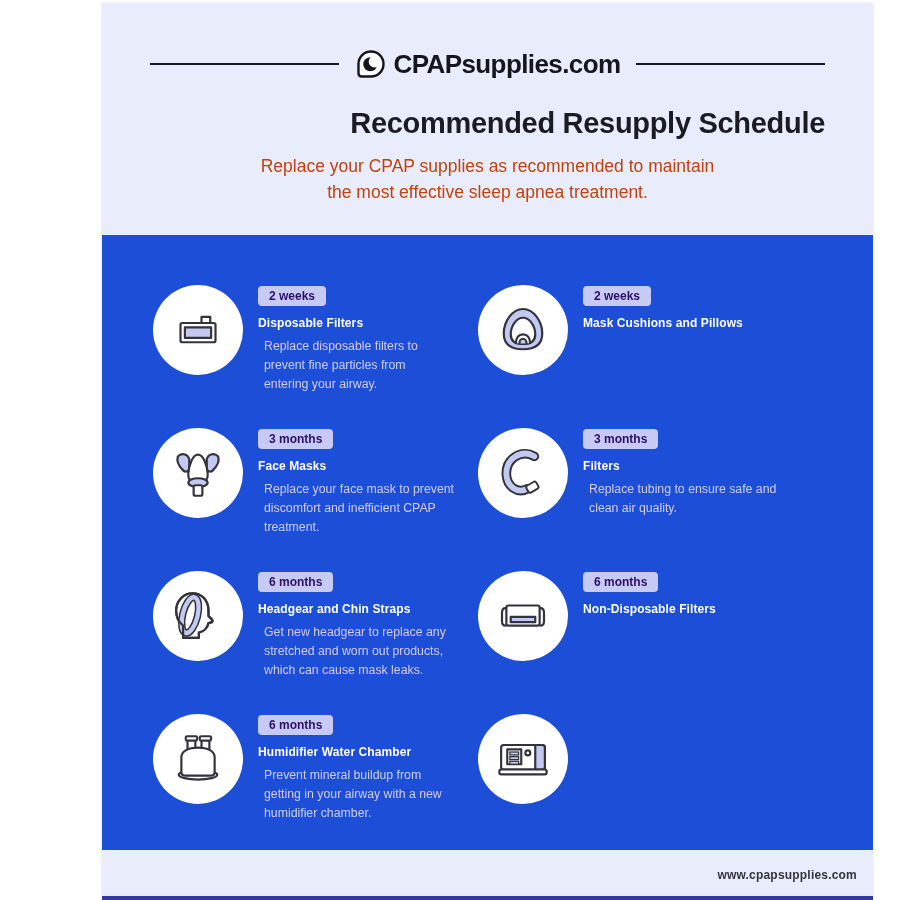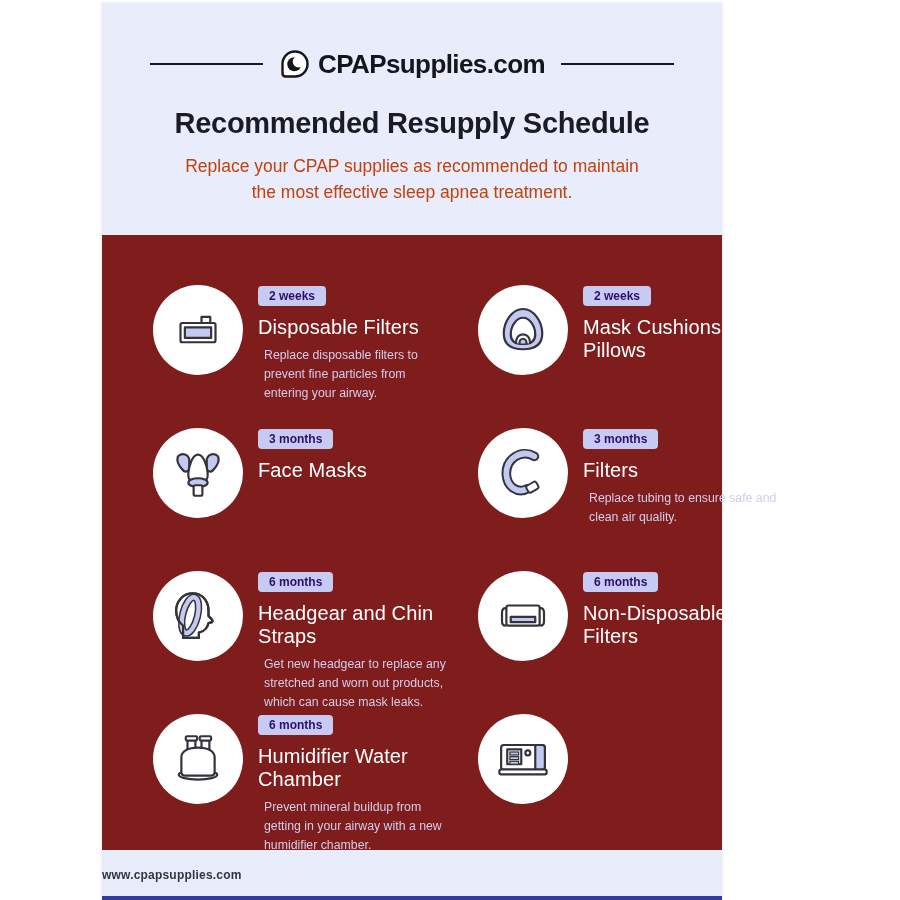--- a/index.html
+++ b/index.html
@@ -3,69 +3,69 @@
 <meta charset="utf-8">
 <style>
   html,body{margin:0;padding:0;}
   body{
     width:900px;height:900px;background:#ffffff;
     font-family:"Liberation Sans", sans-serif;
     -webkit-font-smoothing:antialiased;
     position:relative;overflow:hidden;
   }
   .page{
-    position:absolute;left:102px;top:3px;width:620px;height:897px;
+    position:absolute;left:102px;top:3px;width:771px;height:897px;
     background:#e8ecfb;box-shadow:0 0 3px rgba(0,0,0,0.12);
     display:flex;flex-direction:column;box-sizing:border-box;
   }
   
   .header{height:232px;box-sizing:border-box;padding:45px 48px 0;}
   .logo-row{display:flex;align-items:center;}
   .rule{flex:1;height:2px;background:#17171f;}
   .logo{display:flex;align-items:center;gap:7px;margin:0 16px;}
   .logo svg{display:block;}
   .logo-text{
     font-size:26px;font-weight:700;color:#15151d;letter-spacing:-0.6px;
   }
   .page-title{
-    margin:27px 0 0;text-align:center;font-size:29px;font-weight:700;
+    margin:27px 0 0;text-align:right;font-size:29px;font-weight:700;
     color:#1b1b24;letter-spacing:-0.3px;
   }
   .subtitle{
     margin:13px 0 0;text-align:center;font-size:17.5px;line-height:26px;
     color:#c2410c;
   }
   
   .panel{
-    height:615px;box-sizing:border-box;background:#7f1d1d;
+    height:615px;box-sizing:border-box;background:#1d4ed8;
     display:grid;grid-template-columns:325px auto;grid-auto-rows:143px;
     padding:50px 0 0 51px;
   }
   .item{display:flex;align-items:flex-start;}
   .icon-circle{
     width:90px;height:90px;border-radius:50%;background:#ffffff;
     flex:0 0 90px;display:flex;align-items:center;justify-content:center;
     margin-right:15px;
   }
   .item-content{padding-top:1px;}
   .badge{
     display:inline-block;background:#c7caf3;color:#2d0f66;
     font-size:12px;font-weight:700;padding:3px 11px;border-radius:4px;
   }
   .item-title{
-    margin:10px 0 7px;font-size:20px;font-weight:400;color:#ffffff;
+    margin:10px 0 7px;font-size:12px;font-weight:700;color:#ffffff;
     letter-spacing:0.1px;
   }
   .item-desc{
     margin:6px;font-size:12.3px;line-height:19px;color:#d3cdeb;white-space:nowrap;
   }
   
   .footer{flex:1;position:relative;}
   .footer-url{
-    position:absolute;left:0;right:8px;bottom:18px;text-align:left;
+    position:absolute;left:0;right:16px;bottom:18px;text-align:right;
     font-size:12px;font-weight:700;color:#34343f;letter-spacing:0.2px;
   }
   .next-page-strip{
     position:absolute;left:0;right:0;bottom:0;height:4px;background:#3339a0;
   }
   svg .ln{stroke:#33333b;stroke-width:2.5;stroke-linejoin:round;stroke-linecap:round;}
 </style>
 </head>
 <body>
 
@@ -128,20 +128,21 @@
           <path class="ln" d="M9 13 C13 8.5 20 10 22 16 L22 26 C22 30 18 32 15 29 C11 25 7 19 9 13 Z" fill="#c3c9f0"></path>
           <path class="ln" d="M55 13 C51 8.5 44 10 42 16 L42 26 C42 30 46 32 49 29 C53 25 57 19 55 13 Z" fill="#c3c9f0"></path>
           <path class="ln" d="M32 11 C26 11 22 22 21 32 C20 40 25 44 32 44 C39 44 44 40 43 32 C42 22 38 11 32 11 Z" fill="#ffffff"></path>
           <ellipse class="ln" cx="32" cy="43" rx="11" ry="5" fill="#c3c9f0"></ellipse>
           <rect class="ln" x="27" y="46" width="10" height="12" rx="2" fill="#ffffff"></rect>
         </svg>
       </div>
       <div class="item-content">
         <span class="badge">3 months</span>
         <h3 class="item-title">Face Masks</h3>
+        <p class="item-desc">Replace your face mask to prevent<br>discomfort and inefficient CPAP<br>treatment.</p>
       </div>
     </div>
 
     <div class="item">
       <div class="icon-circle">
         <svg width="56" height="56" viewBox="0 0 64 64">
           <path d="M45 13 C30 4 12 16 13 34 C14 48 26 56 37 50" fill="none" stroke="#33333b" stroke-width="11" stroke-linecap="round"></path>
           <path d="M45 13 C30 4 12 16 13 34 C14 48 26 56 37 50" fill="none" stroke="#c3c9f0" stroke-width="6.5" stroke-linecap="round"></path>
           <rect x="36" y="44" width="13" height="9" rx="2.5" transform="rotate(-30 42 48)" fill="#ffffff" stroke="#33333b" stroke-width="2.2"></rect>
         </svg>

